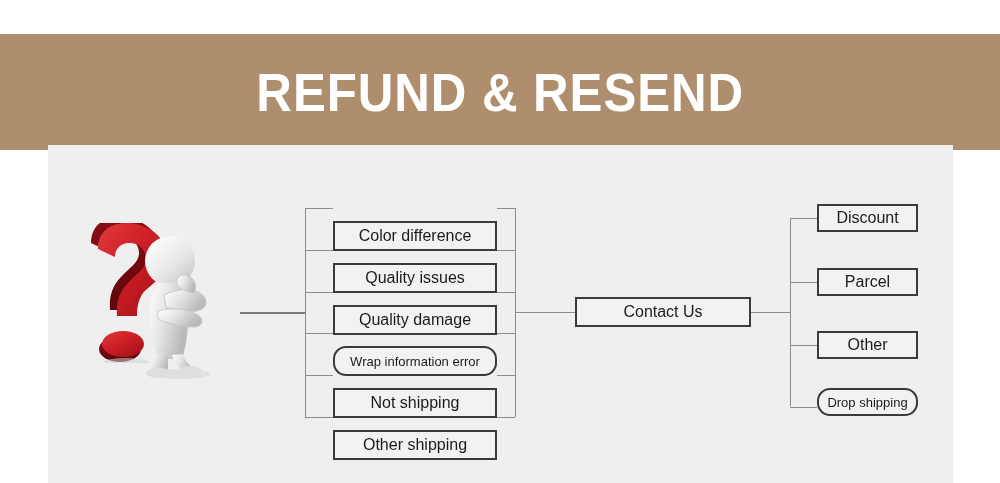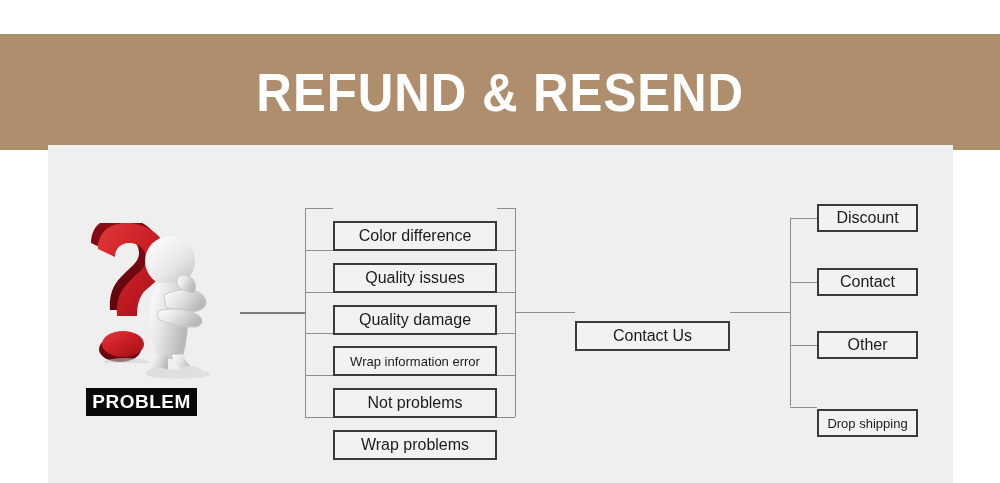--- a/index.html
+++ b/index.html
@@ -83,36 +83,35 @@
     background: #f2f2f2;
     border: 2px solid #3a3a3a;
     display: flex;
     align-items: center;
     justify-content: center;
     color: #1b1b1b;
     font-size: 16px;
     line-height: 1;
     white-space: nowrap;
   }
-  .node.small { font-size: 13px; }
+  .node.small { font-size: 13px; border-radius: 13px; }
 
   
   .col-left .node {
     left: 285px;
     width: 164px;
     height: 30px;
     margin-top: 28px;
   }
   
   .node-center {
     left: 527px;
     top: 152px;
-    width: 155px;
+    width: 176px;
     height: 30px;
-    margin-top: 24px;
   }
   
   .col-right .node {
     left: 769px;
     width: 101px;
     height: 28px;
   }
 
   
   .line {
@@ -197,21 +196,20 @@
       <path d="M26,120 C22,128 20,134 22,138 L40,138
                C40,132 40,126 40,120 Z" fill="url(#bodyGrad)"></path>
       <path d="M44,120 C46,128 50,133 58,137 C62,139 66,137 64,133
                C60,128 56,124 54,119 Z" fill="url(#bodyGrad)"></path>
 
       <ellipse cx="31" cy="138" rx="13" ry="5" fill="#dedede"></ellipse>
       <ellipse cx="62" cy="136" rx="12" ry="5" fill="#dedede"></ellipse>
     </svg>
   </div>
 
-  <div class="problem-label">PROBLEM</div>
 
   <div class="line h thick" style="left:192px; top:167px; width:65px;"></div>
 
   <div class="line v" style="left:257px; top:63px; height:209px;"></div>
 
   <div class="line h" style="left:257px; top:63px;  width:28px;"></div>
   <div class="line h" style="left:257px; top:105px; width:28px;"></div>
   <div class="line h" style="left:257px; top:147px; width:28px;"></div>
   <div class="line h" style="left:257px; top:188px; width:28px;"></div>
   <div class="line h" style="left:257px; top:230px; width:28px;"></div>
@@ -232,26 +230,26 @@
   <div class="line h" style="left:742px; top:73px;  width:27px;"></div>
   <div class="line h" style="left:742px; top:137px; width:27px;"></div>
   <div class="line h" style="left:742px; top:200px; width:27px;"></div>
   <div class="line h" style="left:742px; top:262px; width:27px;"></div>
 
   <div class="col-left">
     <div class="node" style="top:48px">Color difference</div>
     <div class="node" style="top:90px">Quality issues</div>
     <div class="node" style="top:132px">Quality damage</div>
     <div class="node small" style="top:173px">Wrap information error</div>
-    <div class="node" style="top:215px">Not problems</div>
-    <div class="node" style="top:257px">Wrap problems</div>
+    <div class="node" style="top:215px">Not shipping</div>
+    <div class="node" style="top:257px">Other shipping</div>
   </div>
 
   <div class="node node-center">Contact Us</div>
 
   <div class="col-right">
     <div class="node" style="top:59px">Discount</div>
-    <div class="node" style="top:123px">Contact</div>
+    <div class="node" style="top:123px">Parcel</div>
     <div class="node" style="top:186px">Other</div>
-    <div class="node small" style="top:264px">Drop shipping</div>
+    <div class="node small" style="top:243px">Drop shipping</div>
   </div>
 
 </div>
 
 </body></html>

